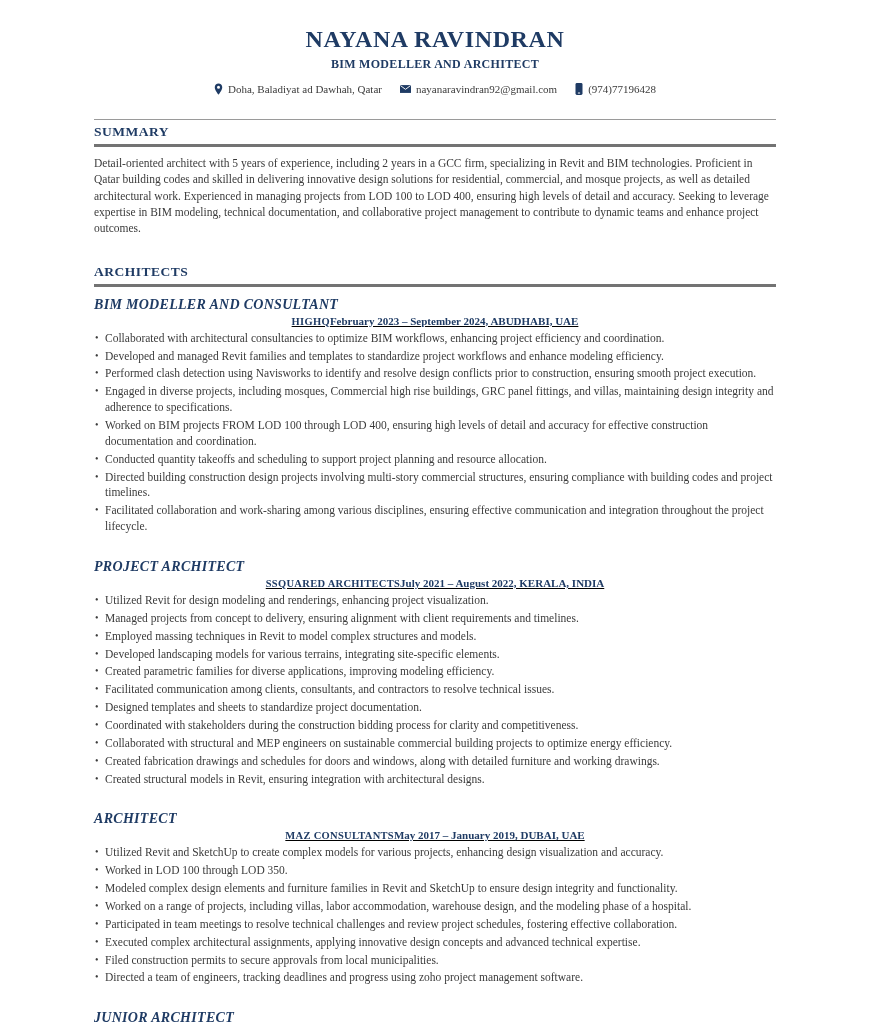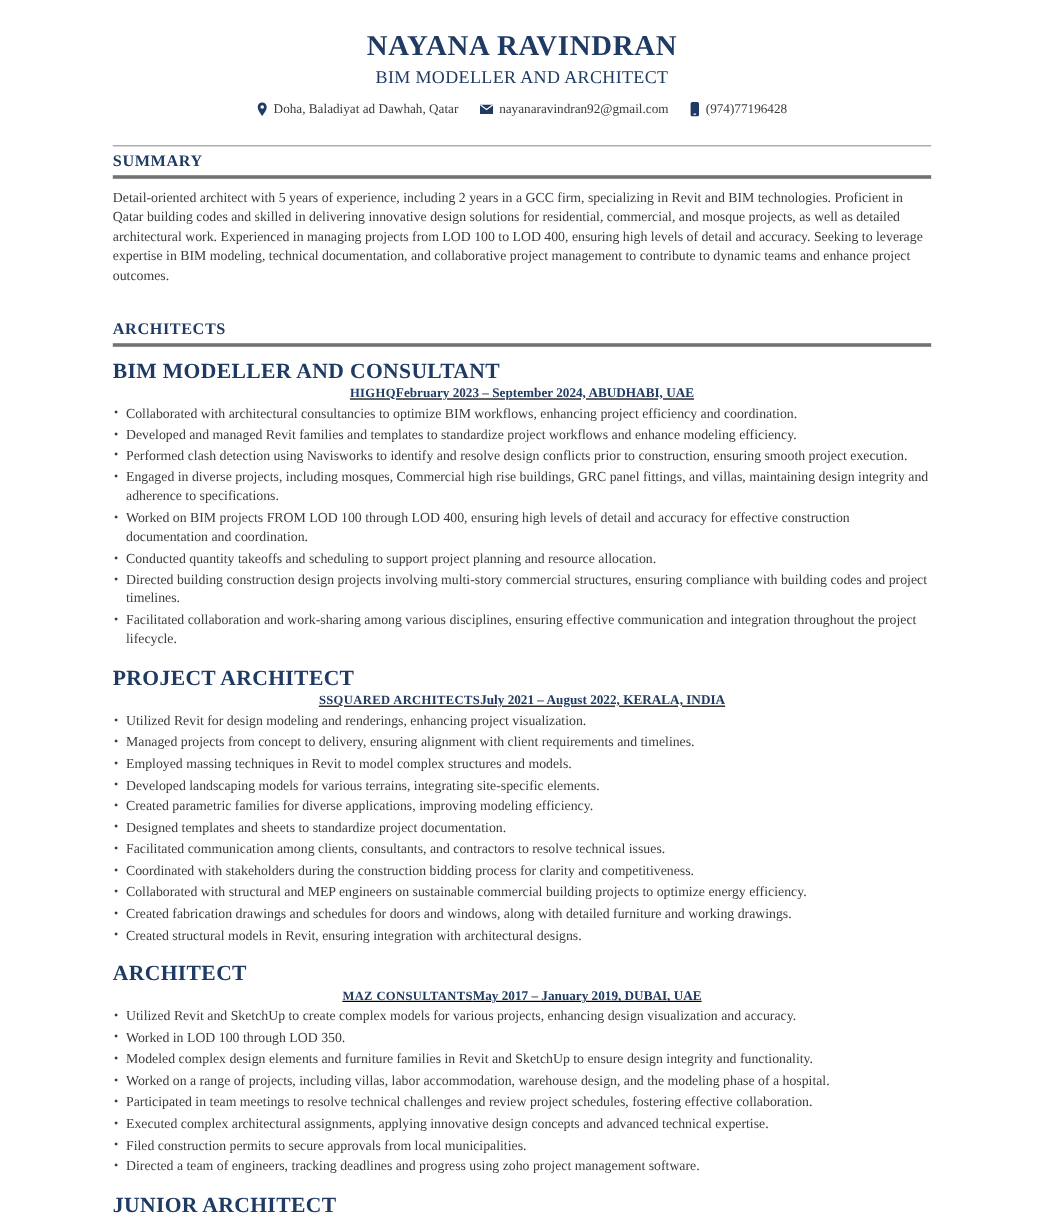--- a/index.html
+++ b/index.html
@@ -16,22 +16,22 @@
     padding:26px 94px 30px 94px;
   }
   .header { text-align:center; }
   .name {
     font-size:24px;
     font-weight:bold;
     color:var(--accent, #1f3b64);
     letter-spacing:0.6px;
   }
   .title {
-    font-size:15px;
-    font-weight:normal;
+    font-size:12px;
+    font-weight:bold;
     color:var(--accent, #1f3b64);
     margin-top:4px;
     letter-spacing:0.3px;
   }
   .contact {
     margin-top:11px;
     display:flex;
     justify-content:center;
     align-items:center;
     gap:18px;
@@ -50,27 +50,28 @@
     padding:3px 0 4px 0;
     border-bottom:3px solid #737373;
   }
   .sec-heading.first { border-top:1px solid #9a9a9a; padding-top:4px; }
   .summary-text {
     margin-top:8px;
     font-size:11.5px;
     line-height:1.42;
     color:var(--bodytext, #3b3b3b);
   }
-  .job { margin-top:13px; }
+  .job { margin-top:24px; }
   .job.first-job { margin-top:10px; }
   .job-title {
-    font-size:18px;
+    font-size:14px;
     font-weight:bold;
     color:var(--accent, #1f3b64);
     letter-spacing:0.3px;
+    font-style:italic;
   }
   .job-meta {
     display:flex;
     justify-content:center;
     align-items:baseline;
     margin-top:2px;
     text-decoration:underline;
   }
   .company {
     font-size:10.5px;
@@ -171,22 +172,22 @@
       <div class="job-meta">
         <span class="company">SSQUARED ARCHITECTS</span>
         <span class="dates">July 2021 – August 2022, KERALA, INDIA</span>
       </div>
       <ul class="bullets">
           <li>Utilized Revit for design modeling and renderings, enhancing project visualization.</li>
           <li>Managed projects from concept to delivery, ensuring alignment with client requirements and timelines.</li>
           <li>Employed massing techniques in Revit to model complex structures and models.</li>
           <li>Developed landscaping models for various terrains, integrating site-specific elements.</li>
           <li>Created parametric families for diverse applications, improving modeling efficiency.</li>
+          <li>Facilitated communication among clients, consultants, and contractors to resolve technical issues.</li>
           <li>Designed templates and sheets to standardize project documentation.</li>
-          <li>Facilitated communication among clients, consultants, and contractors to resolve technical issues.</li>
           <li>Coordinated with stakeholders during the construction bidding process for clarity and competitiveness.</li>
           <li>Collaborated with structural and MEP engineers on sustainable commercial building projects to optimize energy efficiency.</li>
           <li>Created fabrication drawings and schedules for doors and windows, along with detailed furniture and working drawings.</li>
           <li>Created structural models in Revit, ensuring integration with architectural designs.</li>
         </ul>
     </article>
 
     <article class="job">
       <h4 class="job-title">ARCHITECT</h4>
       <div class="job-meta">

